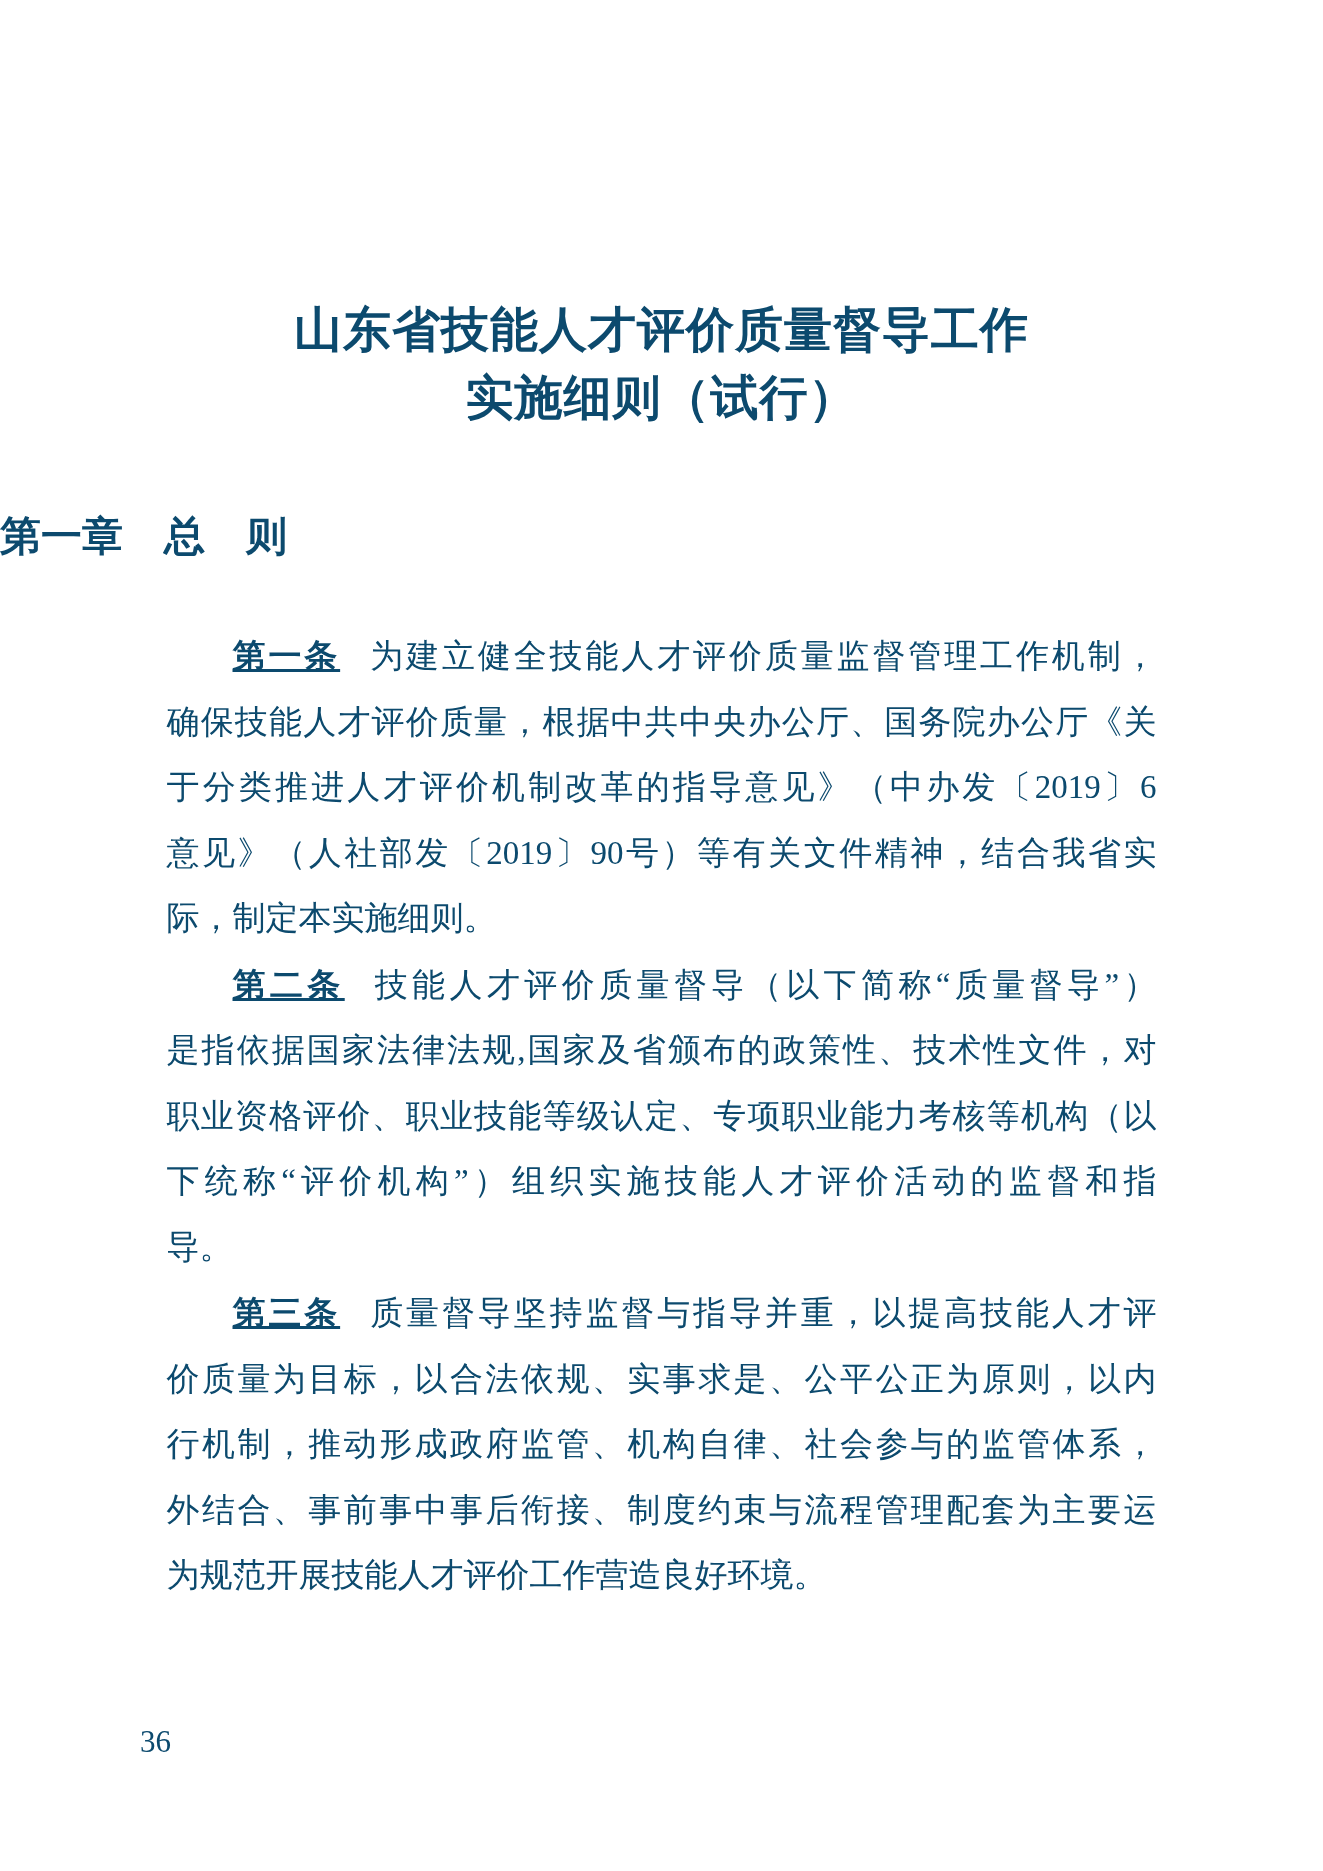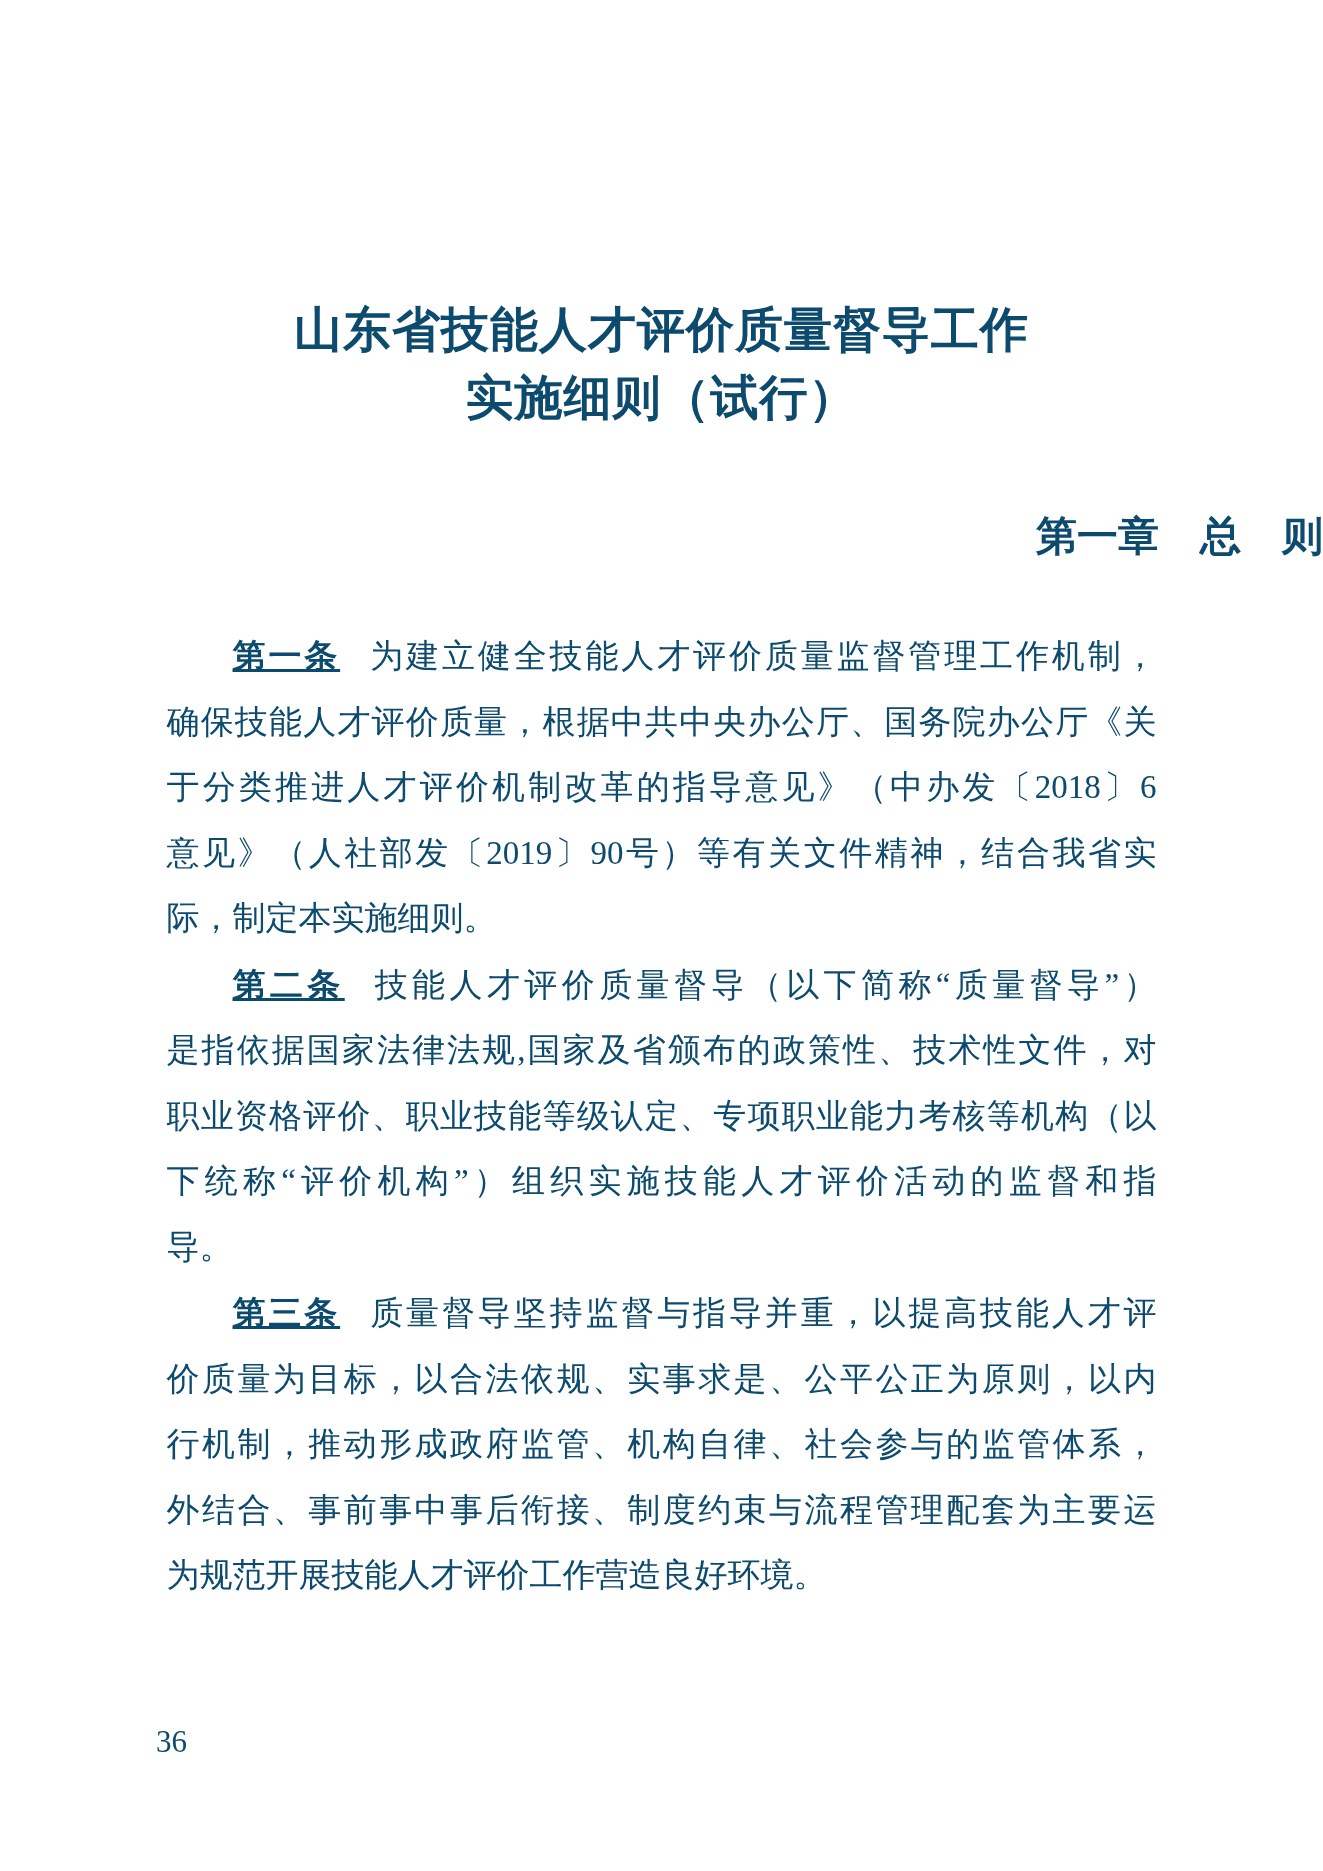--- a/index.html
+++ b/index.html
@@ -17,21 +17,21 @@
     padding-top: 296px;
     text-align: center;
     font-family: "Liberation Serif", "DejaVu Serif", serif;
     font-weight: 700;
     font-size: 48px;
     line-height: 68px;
     letter-spacing: 1px;
   }
   .chapter-heading {
     margin-top: 80px;
-    text-align: right;
+    text-align: left;
     font-family: "Liberation Sans", "DejaVu Sans", sans-serif;
     font-weight: 700;
     font-size: 41px;
     line-height: 48px;
   }
   .body-text {
     margin: 63px auto 0 auto;
     width: 990px;
     font-family: "Liberation Serif", "DejaVu Serif", serif;
     font-size: 33px;
@@ -49,21 +49,21 @@
     text-align-last: left;
   }
   .term {
     font-family: "Liberation Sans", "DejaVu Sans", sans-serif;
     font-weight: 700;
     margin-right: 30px;
     text-decoration: underline;
   }
   .page-number {
     position: absolute;
-    left: 156px;
+    left: 140px;
     top: 1722px;
     font-family: "Liberation Serif", "DejaVu Serif", serif;
     font-size: 31px;
     line-height: 40px;
   }
 </style>
 </head>
 <body>
 
 <div class="page">
@@ -73,21 +73,21 @@
     <div>实施细则（试行）</div>
   </div>
 
   <div class="chapter-heading">第一章　总　则</div>
 
   <div class="body-text">
 
     <div class="paragraph">
       <div class="line first"><span class="term">第一条</span><span>为建立健全技能人才评价质量监督管理工作机制，</span></div>
       <div class="line">确保技能人才评价质量，根据中共中央办公厅、国务院办公厅《关</div>
-      <div class="line">于分类推进人才评价机制改革的指导意见》（中办发〔2018〕6</div>
+      <div class="line">于分类推进人才评价机制改革的指导意见》（中办发〔2019〕6</div>
       <div class="line">意见》（人社部发〔2019〕90号）等有关文件精神，结合我省实</div>
       <div class="line last">际，制定本实施细则。</div>
     </div>
 
     <div class="paragraph">
       <div class="line first"><span class="term">第二条</span><span>技能人才评价质量督导（以下简称“质量督导”）</span></div>
       <div class="line">是指依据国家法律法规,国家及省颁布的政策性、技术性文件，对</div>
       <div class="line">职业资格评价、职业技能等级认定、专项职业能力考核等机构（以</div>
       <div class="line">下统称“评价机构”）组织实施技能人才评价活动的监督和指</div>
       <div class="line last">导。</div>

